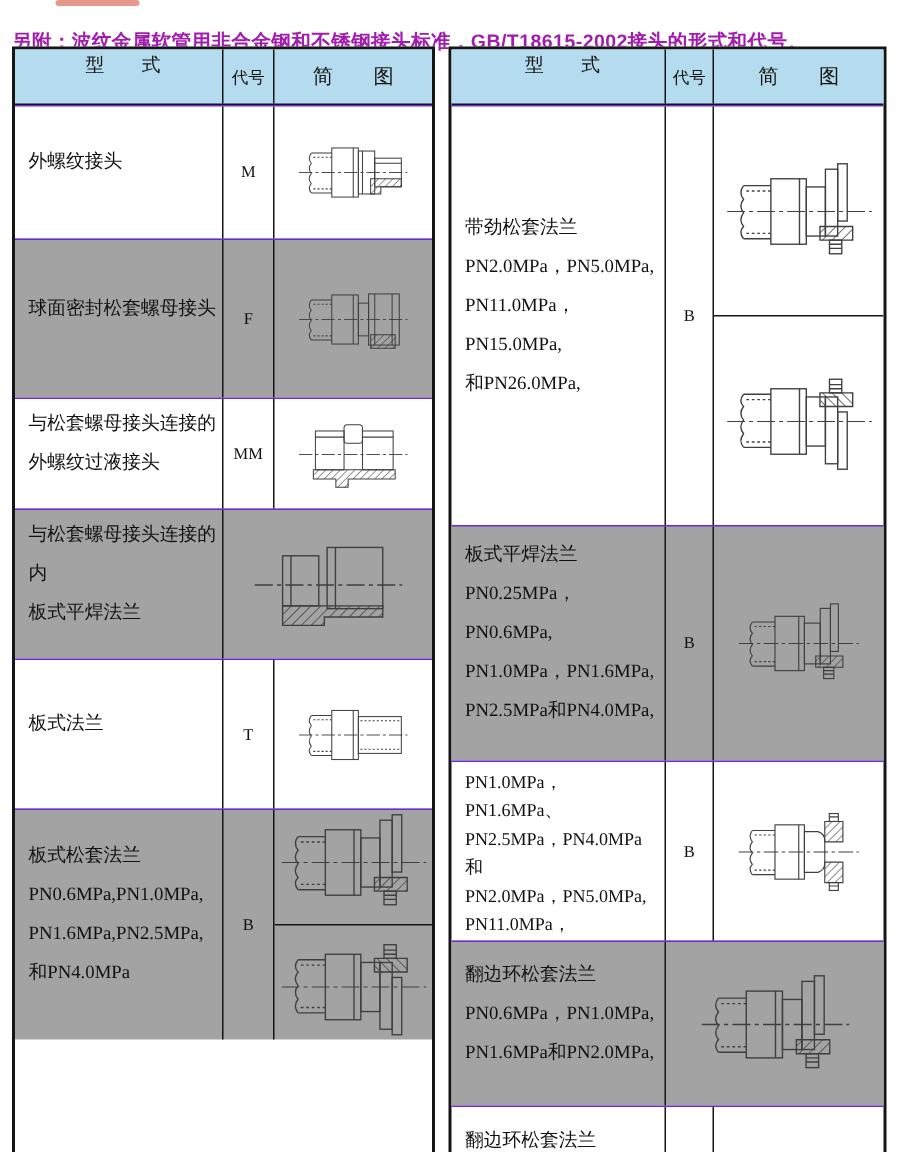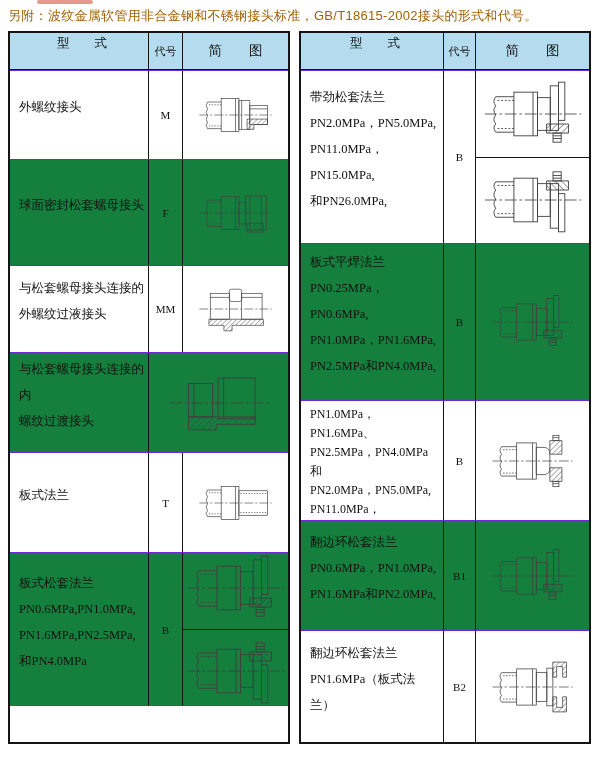--- a/index.html
+++ b/index.html
@@ -1,19 +1,19 @@
 <!DOCTYPE html>
 <html><head>
 <meta charset="utf-8">
 <style>
   html,body{margin:0;padding:0;}
   body{width:600px;height:768px;background:#fff;overflow:hidden;}
   .page{position:relative;width:600px;height:768px;background:#fff;font-family:"Liberation Serif",serif;color:#111;}
   .artifact{position:absolute;top:0;left:37px;width:56px;height:4px;background:rgba(205,70,45,.55);border-radius:2px;}
-  .title{position:absolute;top:7px;left:8px;font-family:"Liberation Sans",sans-serif;font-weight:normal;font-size:13px;letter-spacing:.3px;white-space:nowrap;color:#a16207;}
+  .title{position:absolute;top:19px;left:8px;font-family:"Liberation Sans",sans-serif;font-weight:bold;font-size:13px;letter-spacing:.3px;white-space:nowrap;color:#a21caf;}
   .tables{position:absolute;top:31px;left:8px;display:flex;gap:9px;}
   .tbl{border:2px solid #151515;background:#fff;box-sizing:border-box;}
   .tbl-left{width:282px;}
   .tbl-right{width:292px;}
   .row{display:flex;box-sizing:border-box;border-top:1px solid #6d28d9;}
   .row:first-child{border-top:none;}
   .row.head{height:37px;background:#B5DCEE;border-bottom:1px solid #151515;font-family:"Liberation Sans",sans-serif;font-size:13.5px;}
   .cell{box-sizing:border-box;overflow:hidden;}
   .cell + .cell{border-left:1px solid #151515;}
   .head .cell{display:flex;align-items:center;justify-content:center;}
@@ -21,21 +21,21 @@
   .tight .c-type{line-height:19px;font-size:12px;}
   .c-code{display:flex;align-items:center;justify-content:center;font-size:11px;}
   .c-diag{flex:1;display:flex;align-items:center;justify-content:center;padding:15px;}
   .c-diag.split{flex-direction:column;padding:0;}
   .sub{flex:1;width:100%;display:flex;align-items:center;justify-content:center;box-sizing:border-box;}
   .sub + .sub{border-top:1px solid #151515;}
   .tbl-left .c-type{width:138px;flex:none;}
   .tbl-left .c-code{width:34px;flex:none;}
   .tbl-right .c-type{width:142px;flex:none;}
   .tbl-right .c-code{width:32px;flex:none;}
-  .hl{background:#15803d;}
+  .hl{background:#a3a3a3;}
   .c-diag svg{width:102px;height:68px;}
   .sub svg{width:100px;height:82px;}
   .defs-holder{position:absolute;width:0;height:0;overflow:hidden;}
 </style>
 </head>
 <body>
 
 <svg class="defs-holder" aria-hidden="true">
   <defs>
     <pattern id="hatch" width="5" height="5" patternUnits="userSpaceOnUse" patternTransform="rotate(45)">
@@ -174,34 +174,34 @@
       <div class="row hl" style="height:106px">
         <div class="cell c-type">球面密封松套螺母接头</div>
         <div class="cell c-code">F</div>
         <div class="cell c-diag">
           <svg viewBox="0 0 110 70">
               <use href="#d-f"></use>
             </svg>
         </div>
       </div>
 
-      <div class="row" style="height:87px">
+      <div class="row" style="height:74px">
         <div class="cell c-type">与松套螺母接头连接的
 外螺纹过液接头</div>
         <div class="cell c-code">MM</div>
         <div class="cell c-diag">
           <svg viewBox="0 0 110 70">
               <use href="#d-mm"></use>
             </svg>
         </div>
       </div>
 
       <div class="row hl" style="height:100px">
         <div class="cell c-type">与松套螺母接头连接的内
-螺纹过渡接头</div>
+板式平焊法兰</div>
         <div class="cell c-diag">
           <svg viewBox="0 0 110 70">
               <use href="#d-mf"></use>
             </svg>
         </div>
       </div>
 
       <div class="row" style="height:100px">
         <div class="cell c-type">板式法兰</div>
         <div class="cell c-code">T</div>
@@ -235,21 +235,21 @@
       </div>
     </div>
 
     <div class="tbl tbl-right">
       <div class="row head">
         <div class="cell c-type">型　　式</div>
         <div class="cell c-code">代号</div>
         <div class="cell c-diag">简　　图</div>
       </div>
 
-      <div class="row" style="height:173px">
+      <div class="row" style="height:280px">
         <div class="cell c-type">带劲松套法兰
 PN2.0MPa，PN5.0MPa,
 PN11.0MPa，PN15.0MPa,
 和PN26.0MPa,</div>
         <div class="cell c-code">B</div>
         <div class="cell c-diag split">
           <div class="sub">
             <svg viewBox="0 0 110 70">
                 <use href="#d-flange"></use>
               </svg>
@@ -289,21 +289,20 @@
           <svg viewBox="0 0 110 70">
               <use href="#d-flange-sym"></use>
             </svg>
         </div>
       </div>
 
       <div class="row hl" style="height:110px">
         <div class="cell c-type">翻边环松套法兰
 PN0.6MPa，PN1.0MPa,
 PN1.6MPa和PN2.0MPa,</div>
-        <div class="cell c-code">B1</div>
         <div class="cell c-diag">
           <svg viewBox="0 0 110 70">
               <use href="#d-flange"></use>
             </svg>
         </div>
       </div>
 
       <div class="row" style="height:112px">
         <div class="cell c-type">翻边环松套法兰
 PN1.6MPa（板式法兰）</div>

